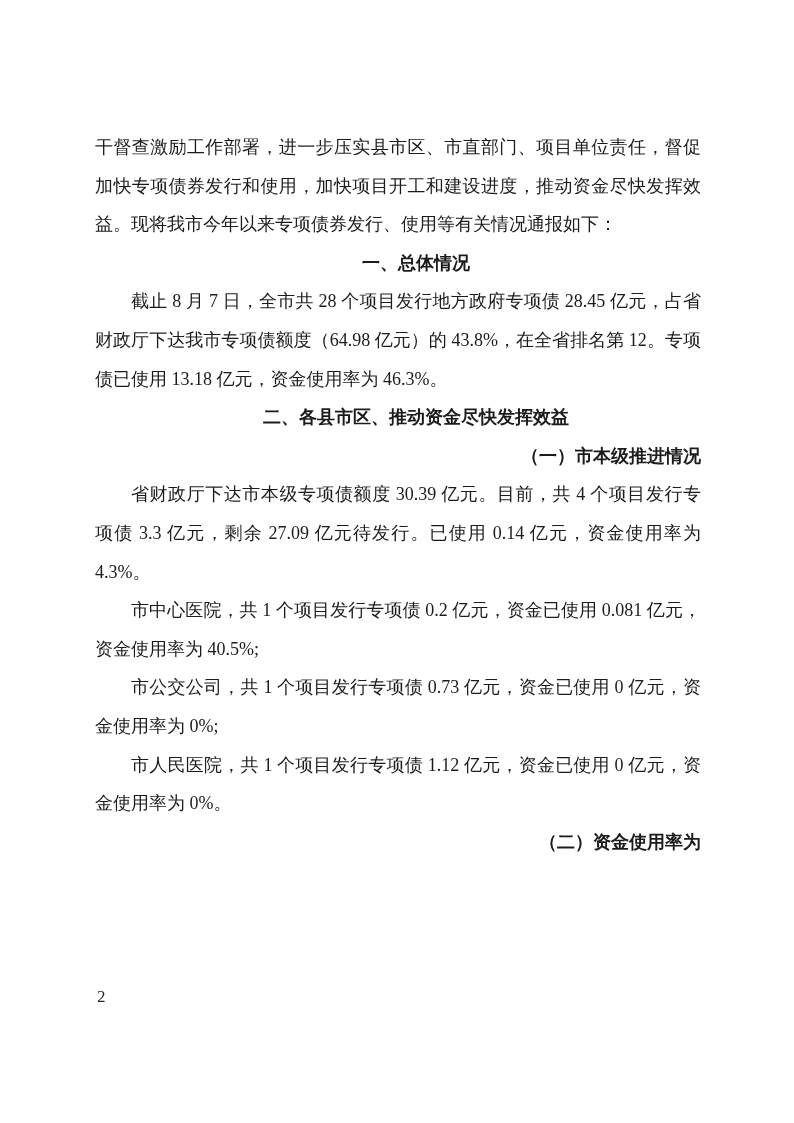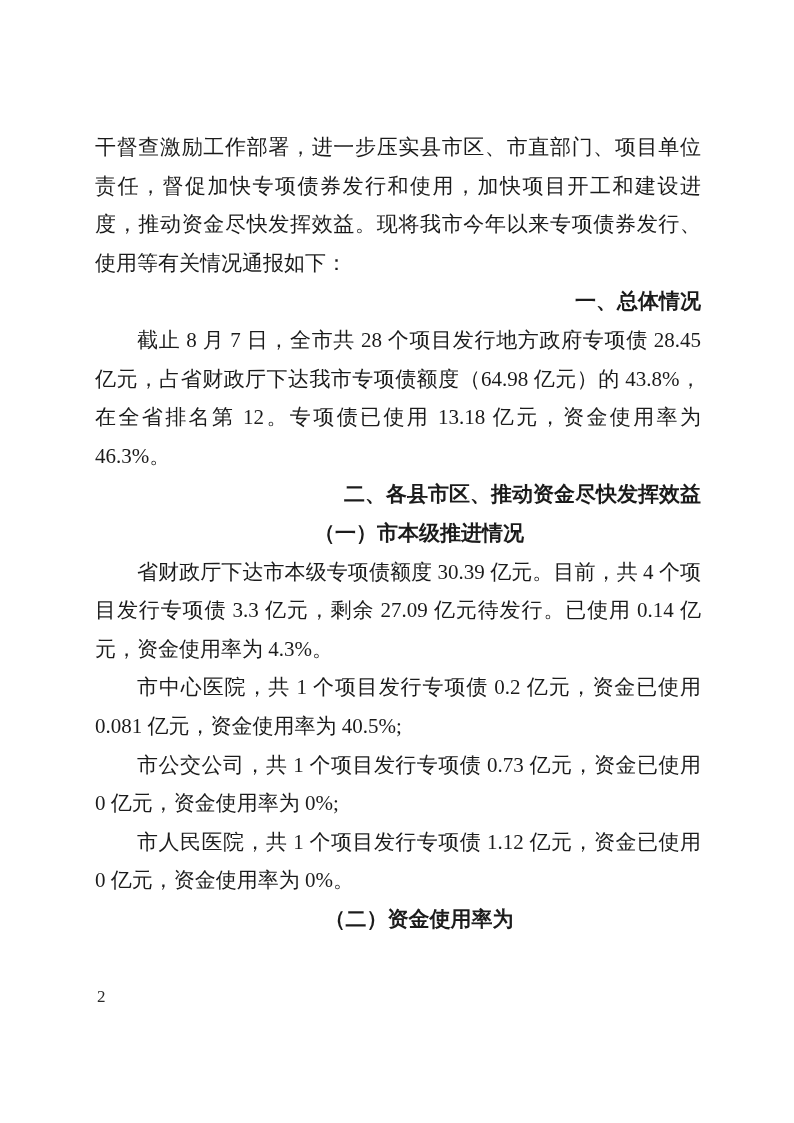--- a/index.html
+++ b/index.html
@@ -19,40 +19,40 @@
   }
   .content {
     position: absolute;
     left: 95px;
     top: 128px;
     width: 606px;
   }
   .blk {
     margin: 0;
     padding: 0;
-    font-size: 21px;
+    font-size: 18px;
     line-height: 38.6px;
     font-weight: normal;
   }
   .body-par {
     text-align: justify;
     text-justify: inter-character;
   }
   .indent {
     text-indent: 2em;
   }
   .h1 {
     font-family: "Liberation Sans", "DejaVu Sans", sans-serif;
     font-weight: bold;
-    text-align: right;
+    text-align: center;
   }
   .h2 {
     font-family: "Liberation Serif", "DejaVu Serif", serif;
     font-weight: bold;
-    text-align: center;
+    text-align: right;
   }
   .page-number {
     position: absolute;
     left: 97px;
     top: 987px;
     font-size: 17px;
     line-height: 20px;
     font-family: "Liberation Serif", "DejaVu Serif", serif;
     color: #2a2a2a;
   }

